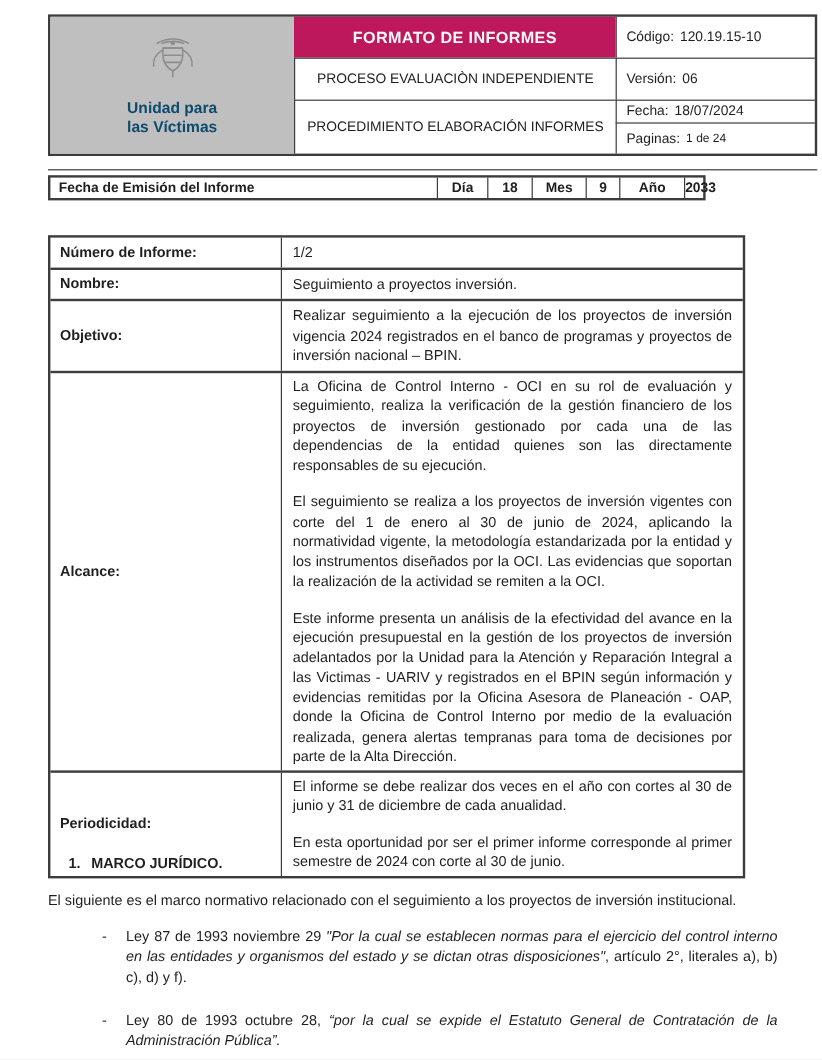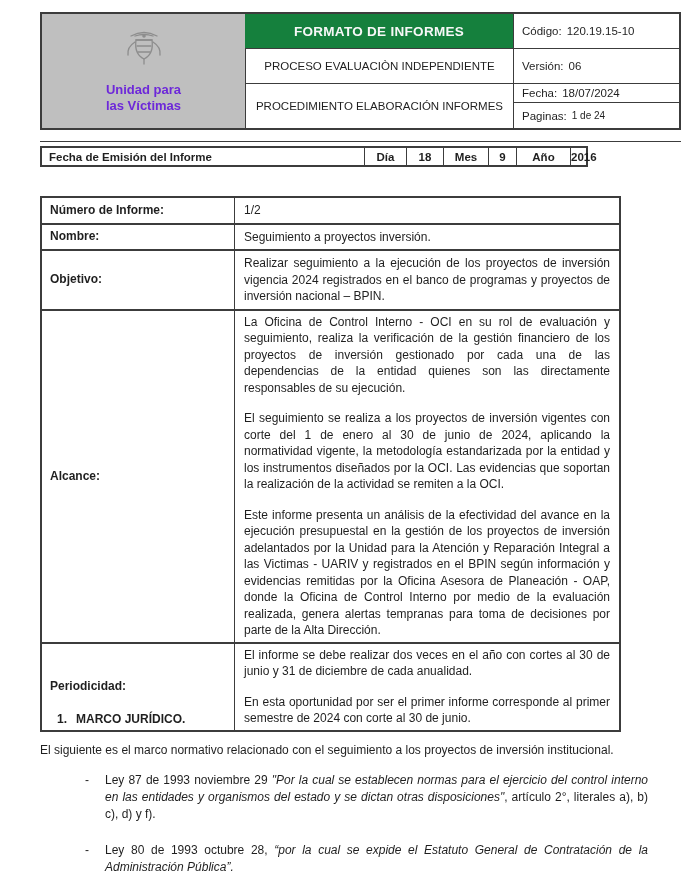--- a/index.html
+++ b/index.html
@@ -25,24 +25,24 @@
     background:#fff;
   }
   .hcell { display:flex; align-items:center; font-size:11.5px; }
   .cell-border-left { border-left:1px solid #3c3c3c; }
   .cell-border-top  { border-top:1px solid #3c3c3c; }
   .logo-cell {
     grid-column:1; grid-row:1 / 5;
     background:#bfbfbf;
     display:flex; flex-direction:column; align-items:center; justify-content:center;
   }
-  .org-name { font-size:13px; font-weight:bold; color:#6d28d9; line-height:16px; margin-top:4px; }
+  .org-name { font-size:13px; font-weight:bold; color:#0c4a6e; line-height:16px; margin-top:4px; }
   .title-cell {
     grid-column:2; grid-row:1;
-    background:#15803d;
+    background:#be185d;
     justify-content:center;
     font-size:13.5px; font-weight:bold; color:#f7f7f7; letter-spacing:.3px;
   }
   .process-cell { grid-column:2; grid-row:2; justify-content:center; text-align:right; }
   .procedure-cell { grid-column:2; grid-row:3 / 5; justify-content:center; text-align:center; }
   .meta-cell { padding-left:8px; }
   .meta-label { margin-right:5px; }
   .meta-small { font-size:10px; }
 
   
@@ -156,21 +156,21 @@
 
   <div class="top-rule"></div>
 
   <div class="emission-grid">
     <div class="ecell ecell-label">Fecha de Emisión del Informe</div>
     <div class="ecell cell-border-left">Día</div>
     <div class="ecell cell-border-left">18</div>
     <div class="ecell cell-border-left">Mes</div>
     <div class="ecell cell-border-left">9</div>
     <div class="ecell cell-border-left">Año</div>
-    <div class="ecell cell-border-left">2016</div>
+    <div class="ecell cell-border-left">2033</div>
   </div>
 
   <div class="info-table">
 
     <div class="irow">
       <div class="ilabel">Número de Informe:</div>
       <div class="ivalue">1/2</div>
     </div>
 
     <div class="irow">

